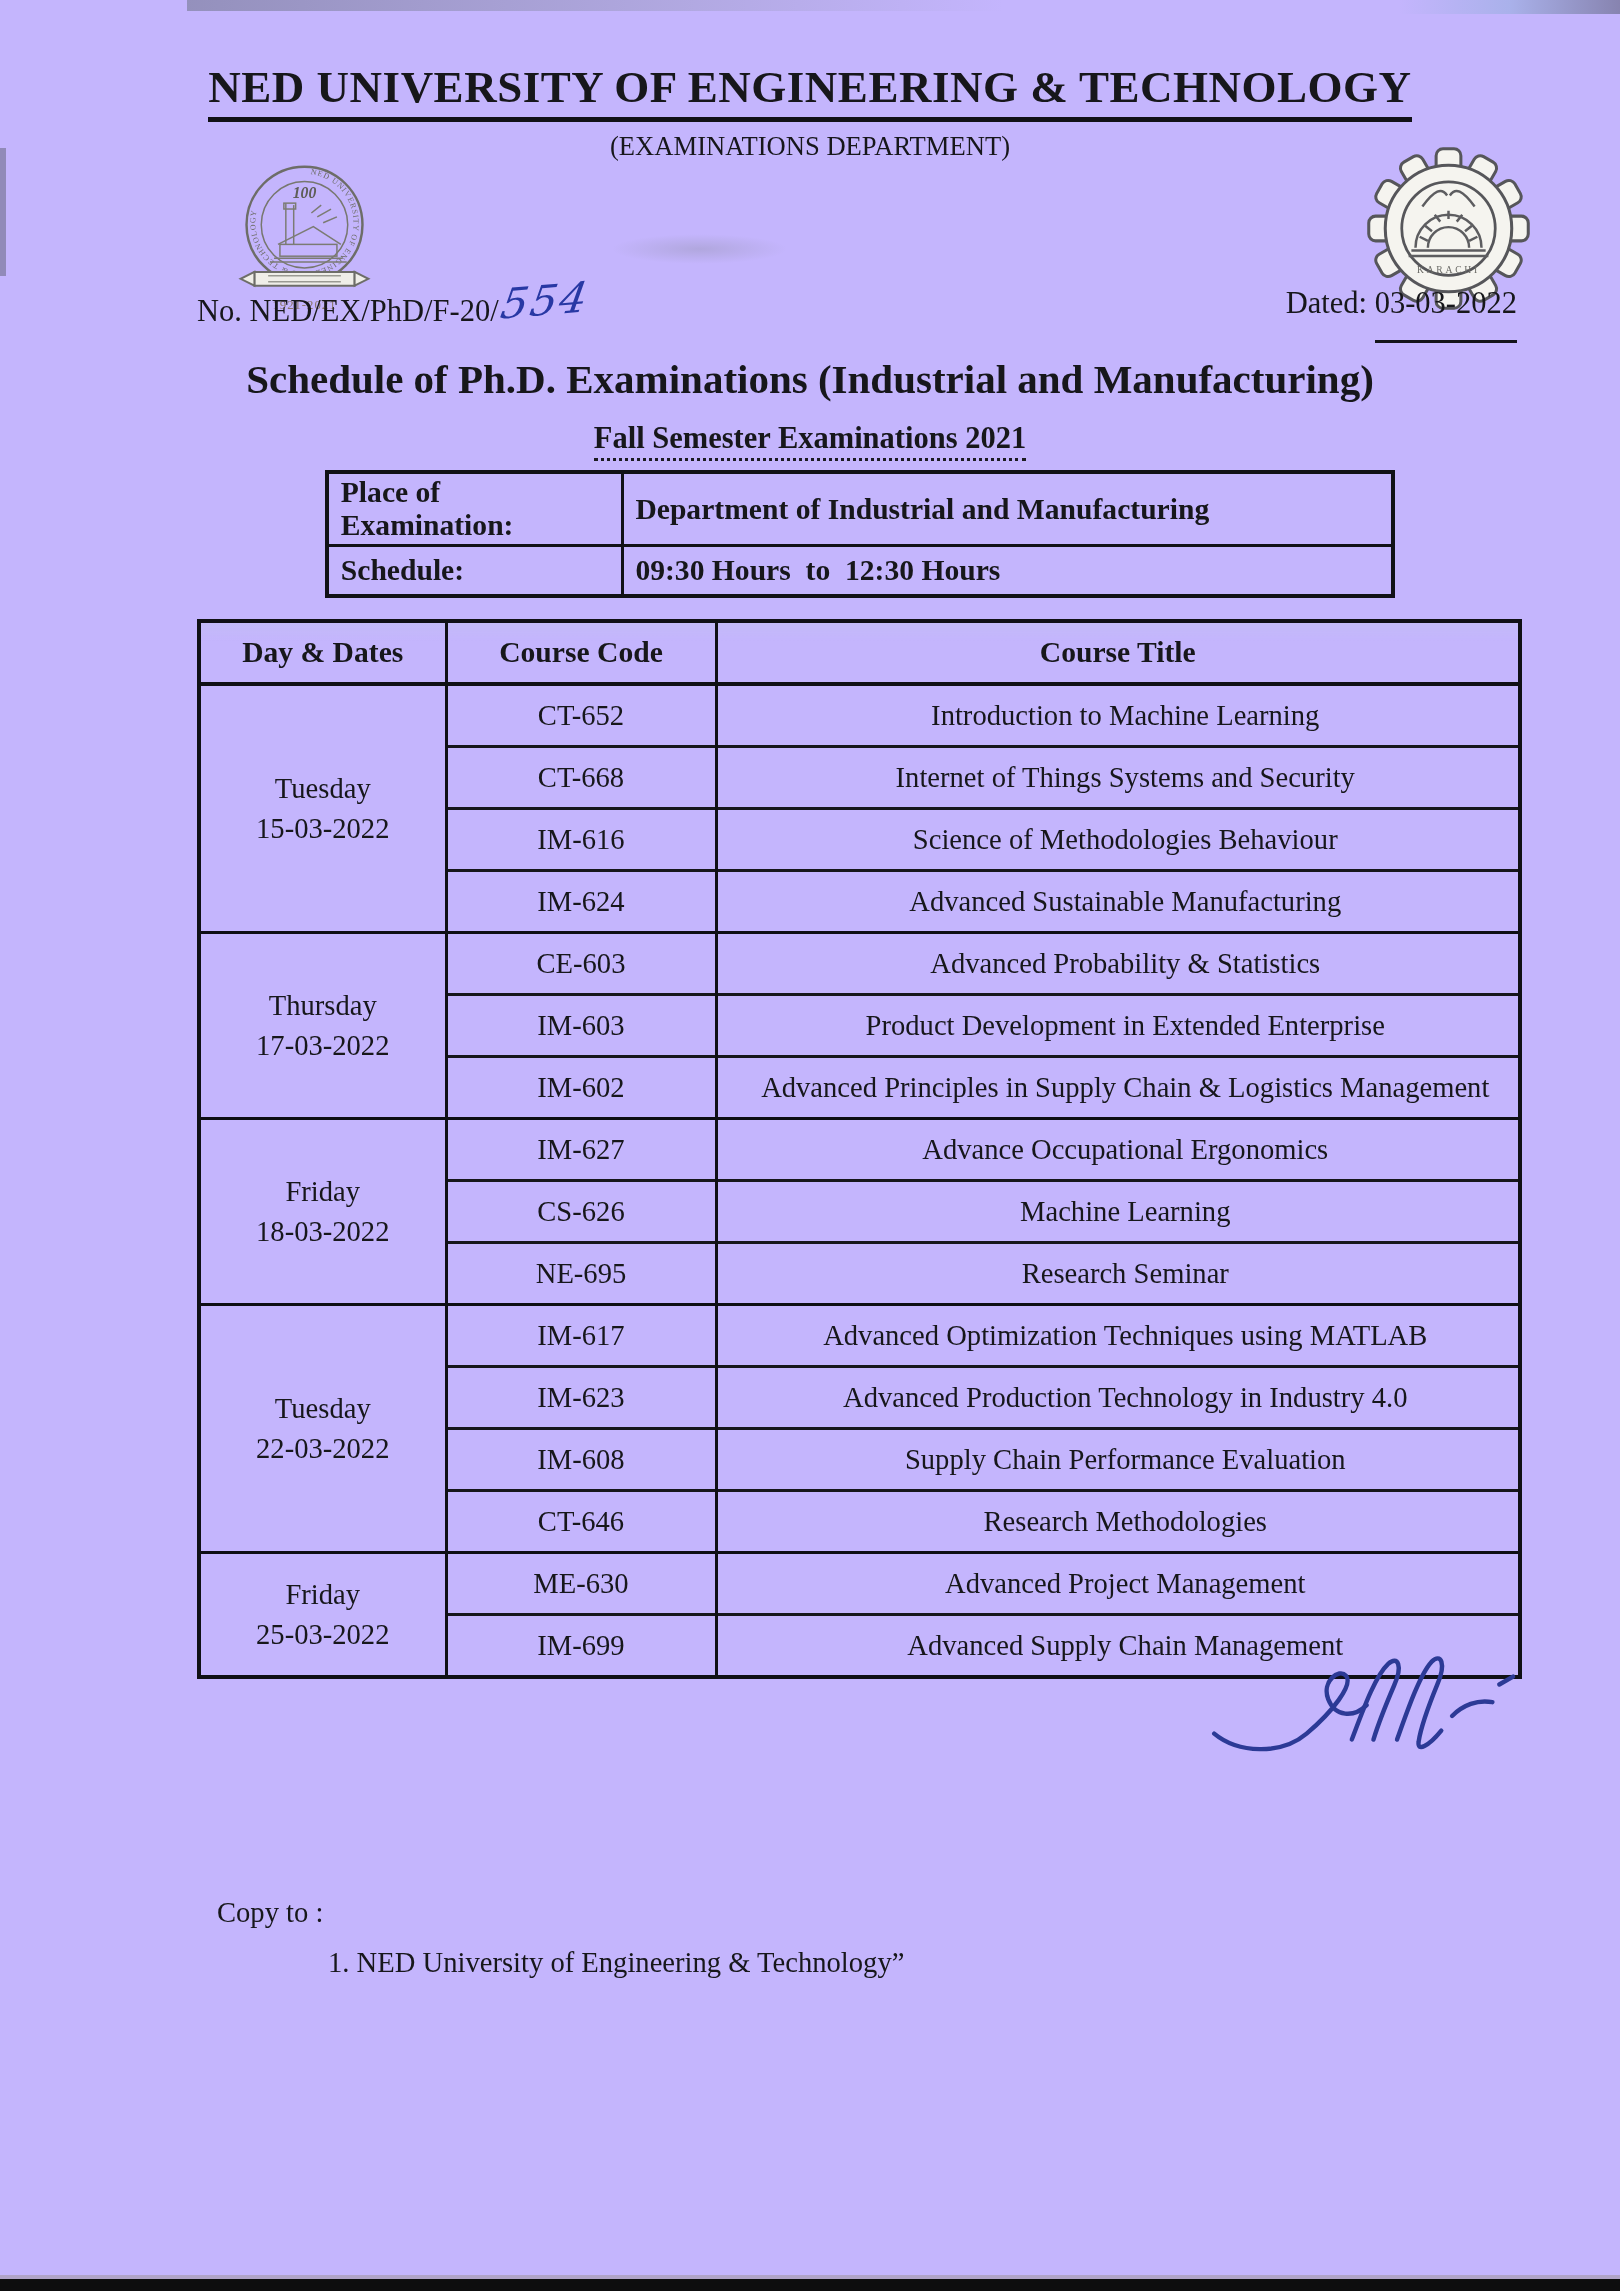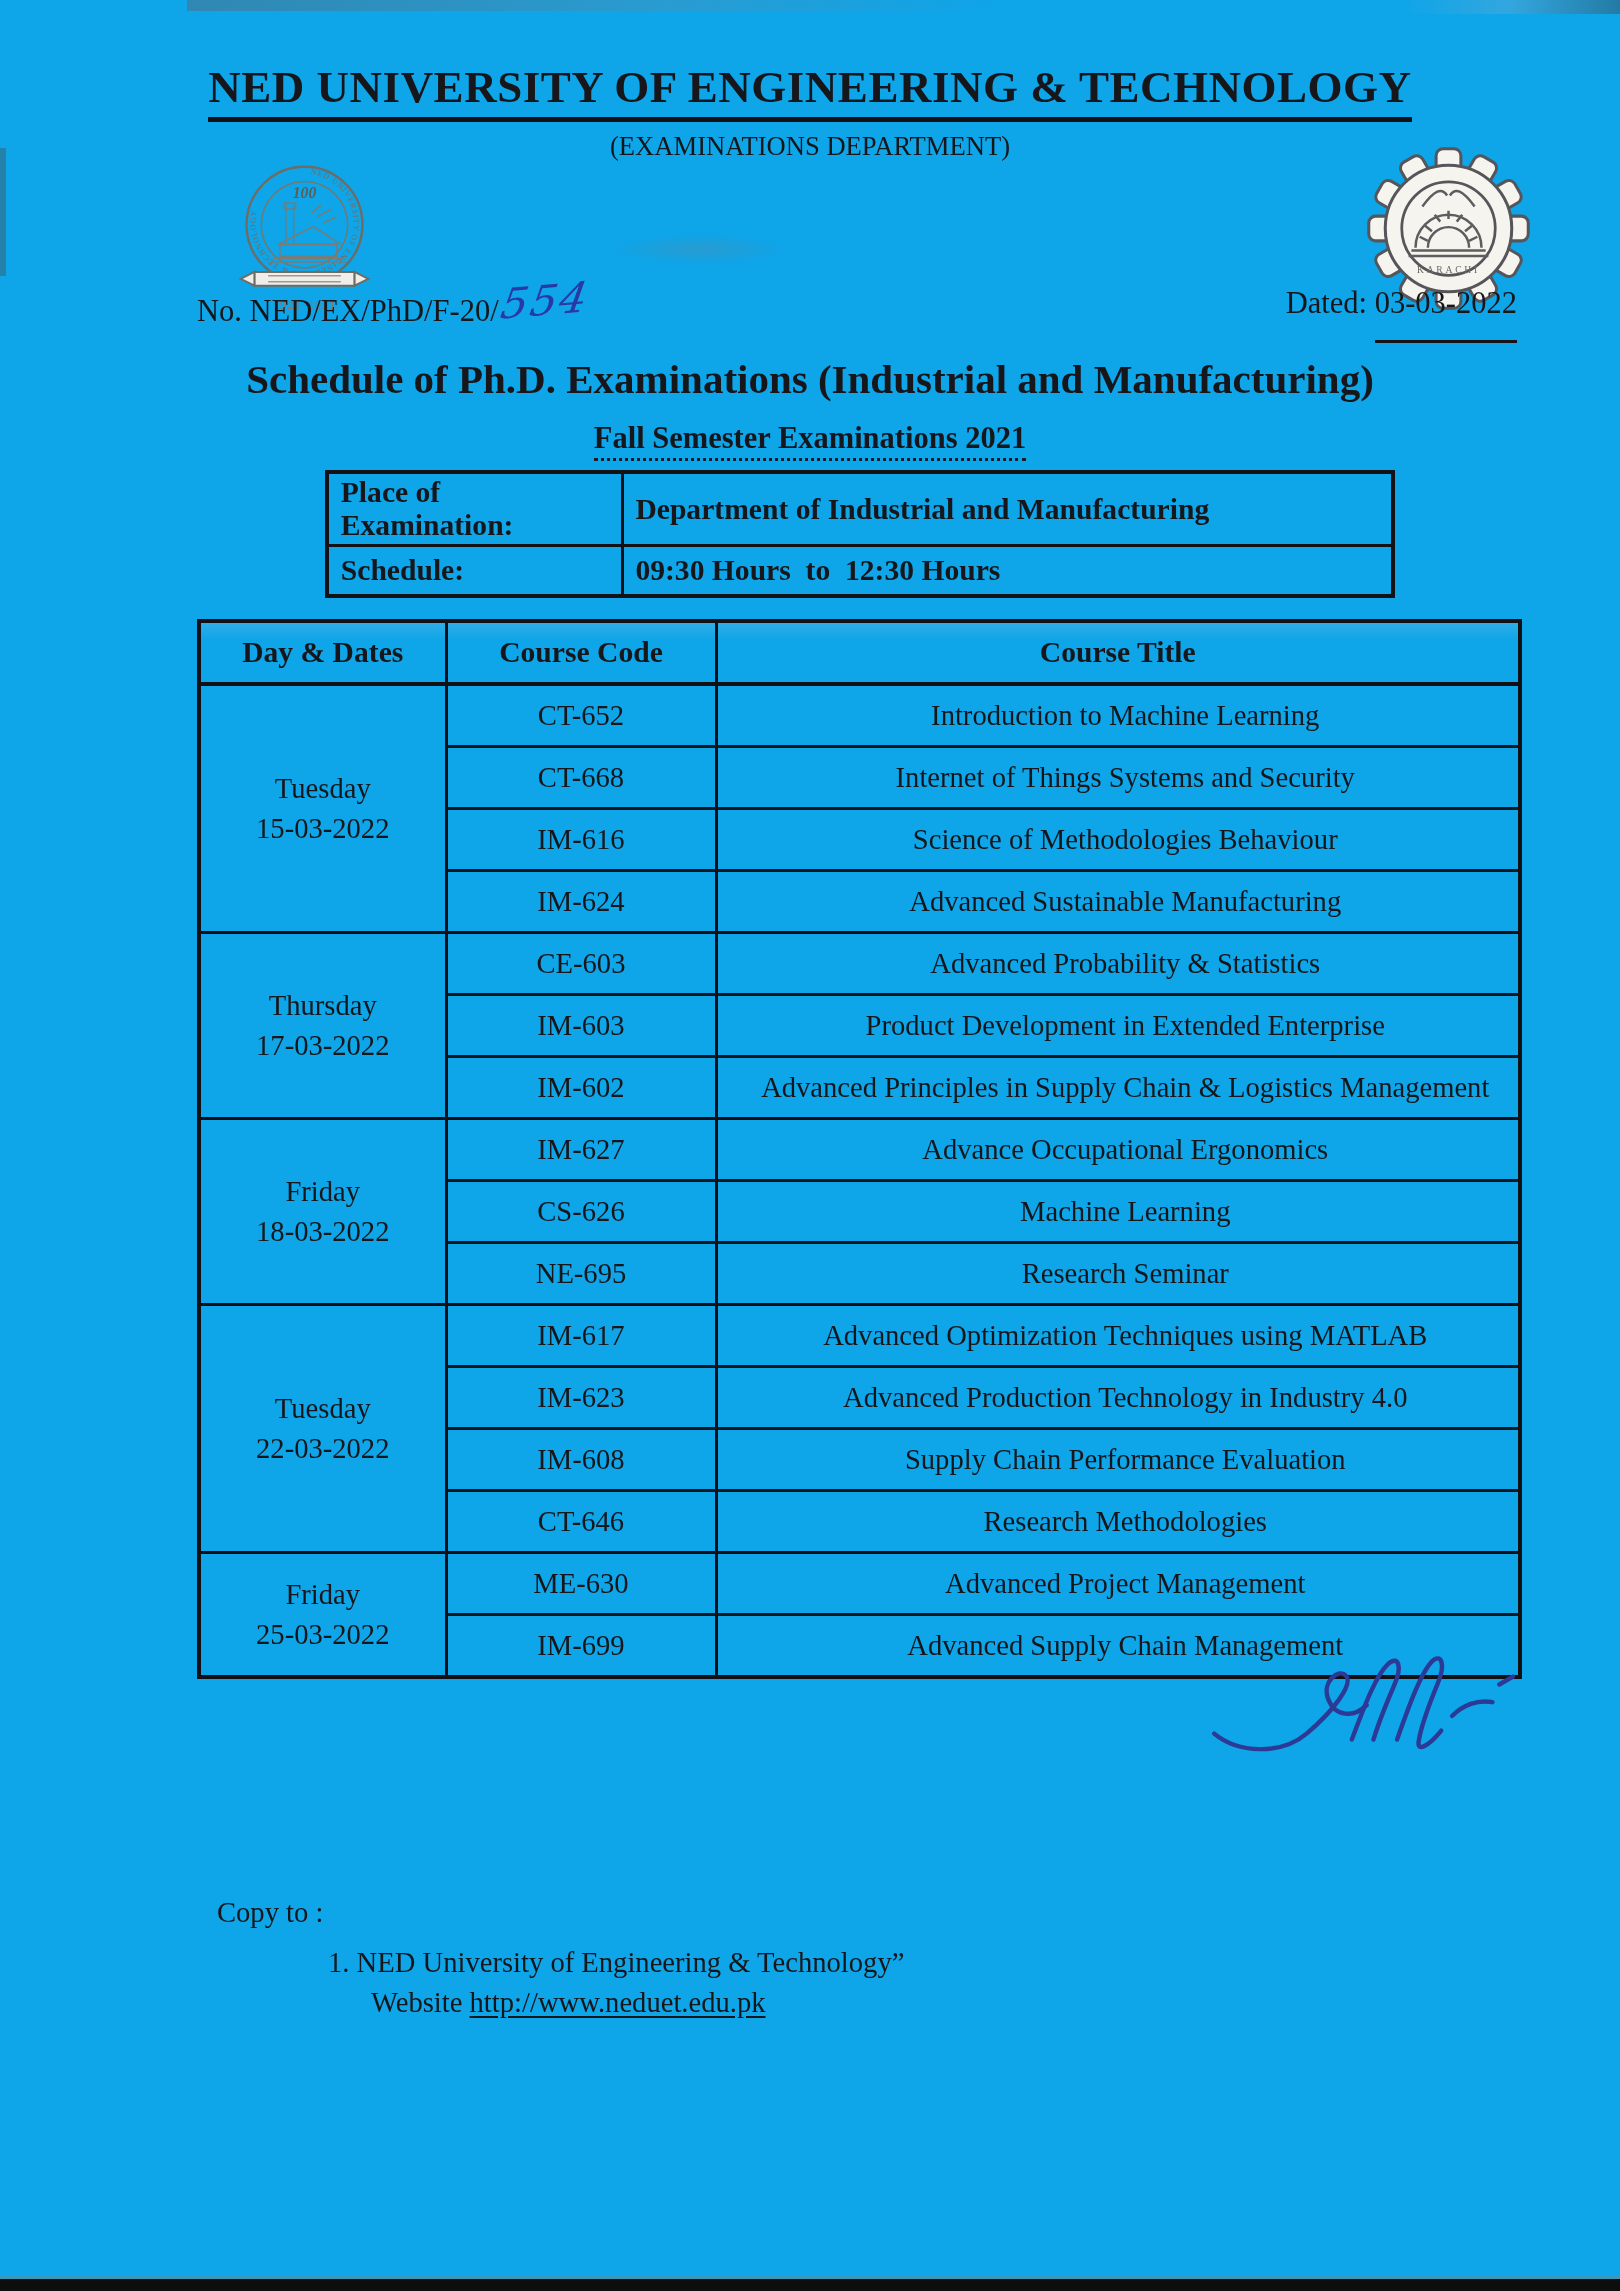--- a/index.html
+++ b/index.html
@@ -1,19 +1,19 @@
 <!DOCTYPE html>
 <html><head>
 <meta charset="utf-8">
 <style>
   html,body{margin:0;padding:0;background:#e8e8e6;}
   .page{
     position:relative;
     width:1620px;height:2291px;
-    background:#0ea5e9;
+    background:#c4b5fd;
     font-family:"Liberation Serif","DejaVu Serif",serif;
     color:#17171b;
     overflow:hidden;
   }
   
   .smudge{position:absolute;pointer-events:none;}
   .smudge-top{left:187px;top:0;width:818px;height:10.8px;background:linear-gradient(90deg,rgba(90,100,110,.45),rgba(120,130,140,.25) 60%,rgba(120,130,140,0));}
   .smudge-top-right{left:1399px;top:0;width:222px;height:13.8px;background:linear-gradient(90deg,rgba(140,190,210,0),rgba(120,170,200,.35),rgba(60,70,80,.45));}
   .smudge-left{left:0;top:148px;width:5.9px;height:128px;background:rgba(70,75,80,.4);}
   .smudge-mid{left:611px;top:234px;width:177px;height:29.6px;background:radial-gradient(ellipse at center,rgba(120,125,130,.25),rgba(120,125,130,0) 70%);}
@@ -287,24 +287,20 @@
     </svg>
   </div>
 
   <div class="copy-block">
     <div>Copy to :</div>
     <div class="copy-list">
       <div>
         <span>1.</span>
         <span>NED University of Engineering &amp; Technology”</span>
       </div>
-      <div class="copy-line2">
-        <span>Website</span>
-        <span class="website-url">http://www.neduet.edu.pk</span>
-      </div>
     </div>
   </div>
 
   <div class="bottom-bar-shadow"></div>
   <div class="bottom-bar"></div>
 
 </div>
 
 
 </body></html>

